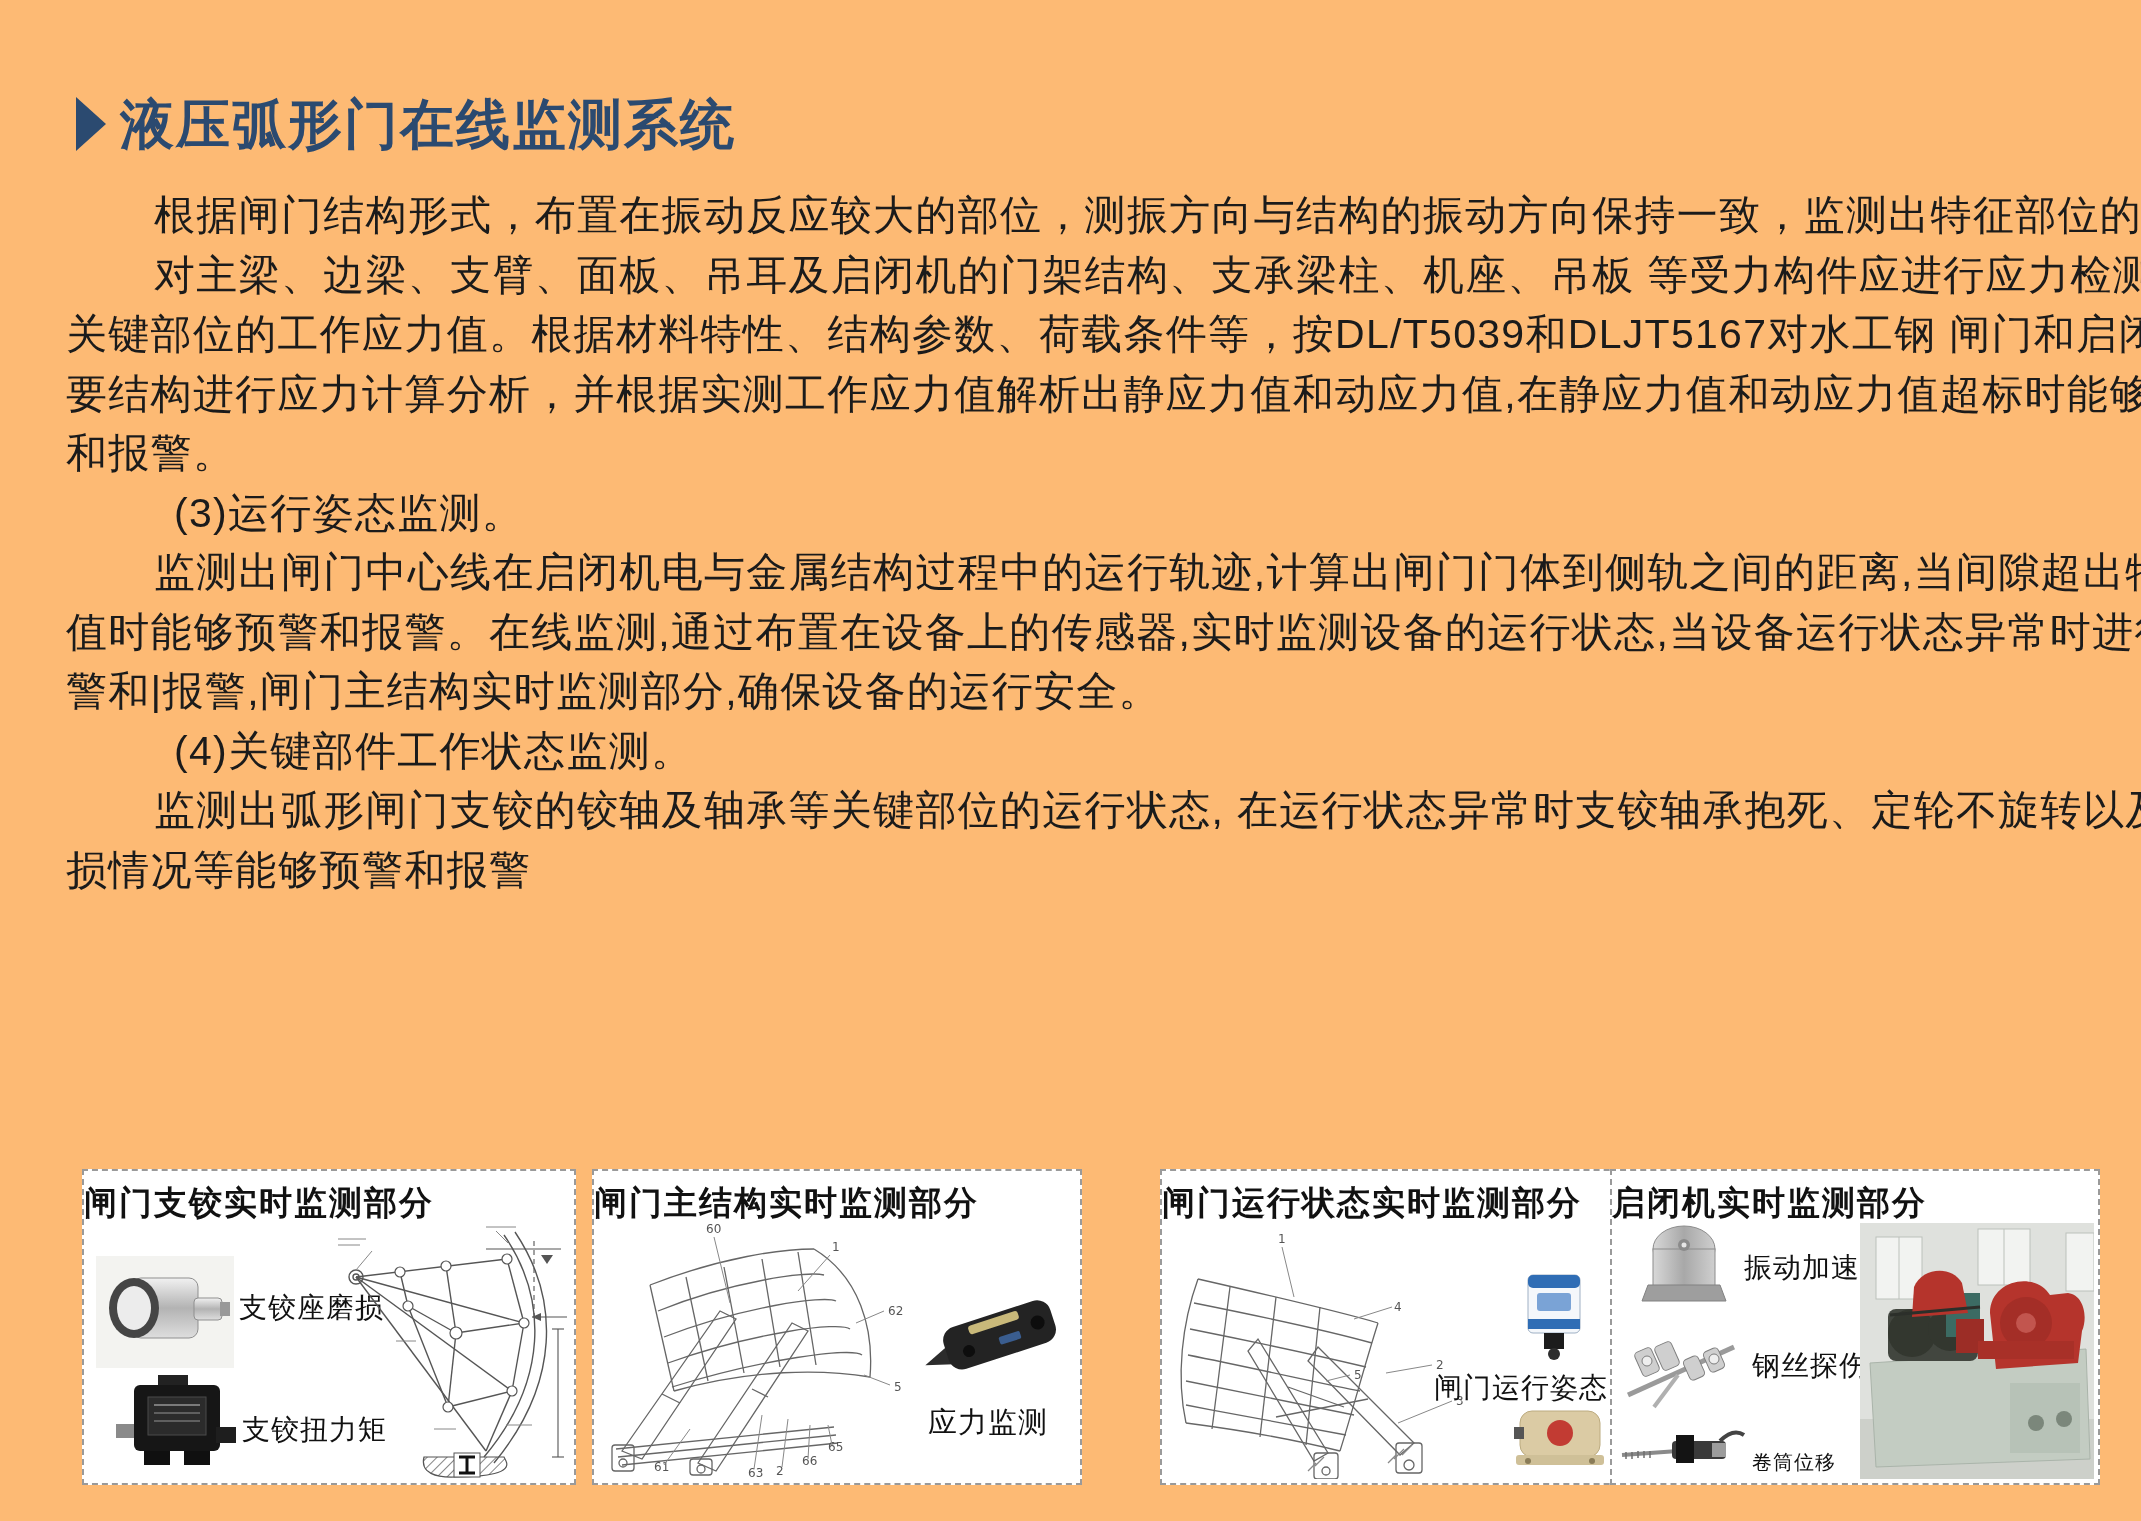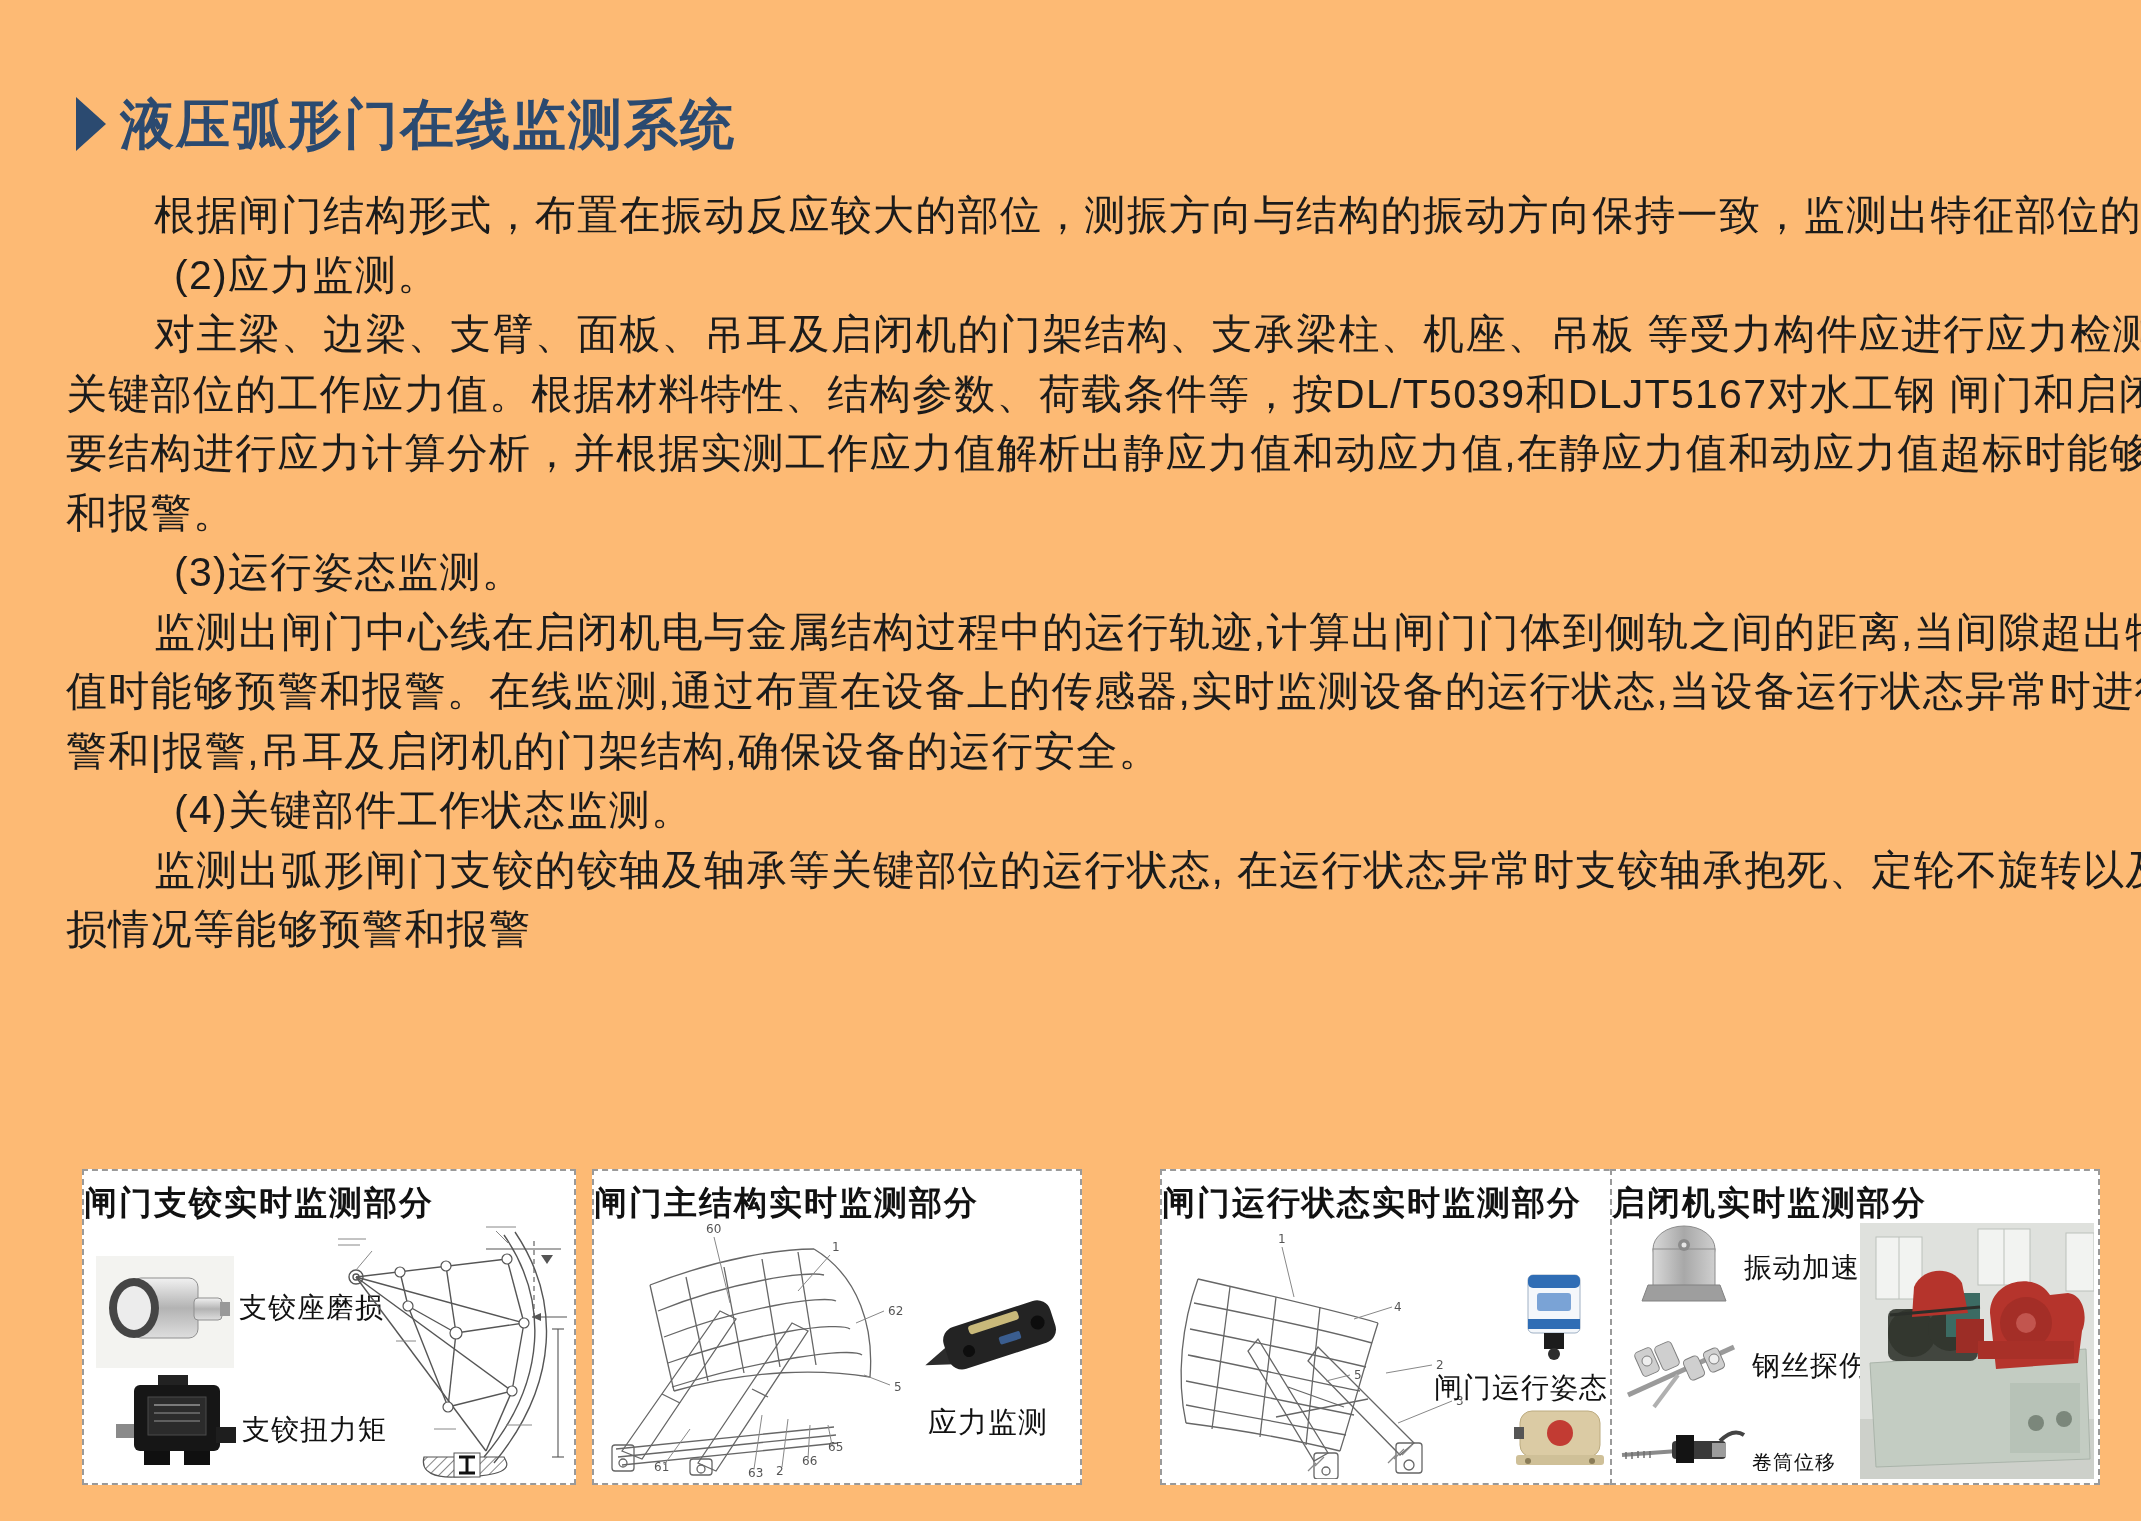--- a/index.html
+++ b/index.html
@@ -37,29 +37,28 @@
 
 <div class="page">
 
   <div class="title-row">
     <span class="tri"></span>
     <h1>液压弧形门在线监测系统</h1>
   </div>
 
   <div class="body-text">
     <div class="ln pstart">根据闸门结构形式，布置在振动反应较大的部位，测振方向与结构的振动方向保持一致，监测出特征部位的振动</div>
-    <div class="ln item">(2)应力监测。</div>
     <div class="ln pstart">对主梁、边梁、支臂、面板、吊耳及启闭机的门架结构、支承梁柱、机座、吊板 等受力构件应进行应力检测。等</div>
     <div class="ln">关键部位的工作应力值。根据材料特性、结构参数、荷载条件等，按DL/T5039和DLJT5167对水工钢 闸门和启闭机主</div>
     <div class="ln">要结构进行应力计算分析，并根据实测工作应力值解析出静应力值和动应力值,在静应力值和动应力值超标时能够预警</div>
     <div class="ln">和报警。</div>
     <div class="ln item">(3)运行姿态监测。</div>
     <div class="ln pstart">监测出闸门中心线在启闭机电与金属结构过程中的运行轨迹,计算出闸门门体到侧轨之间的距离,当间隙超出特定</div>
     <div class="ln">值时能够预警和报警。在线监测,通过布置在设备上的传感器,实时监测设备的运行状态,当设备运行状态异常时进行预</div>
-    <div class="ln">警和|报警,吊耳及启闭机的门架结构,确保设备的运行安全。</div>
+    <div class="ln">警和|报警,闸门主结构实时监测部分,确保设备的运行安全。</div>
     <div class="ln item">(4)关键部件工作状态监测。</div>
     <div class="ln pstart">监测出弧形闸门支铰的铰轴及轴承等关键部位的运行状态, 在运行状态异常时支铰轴承抱死、定轮不旋转以及磨</div>
     <div class="ln">损情况等能够预警和报警</div>
   </div>
 
   <div class="panels">
 
     <section class="panel p1">
       <div class="panel-title">闸门支铰实时监测部分</div>
 

